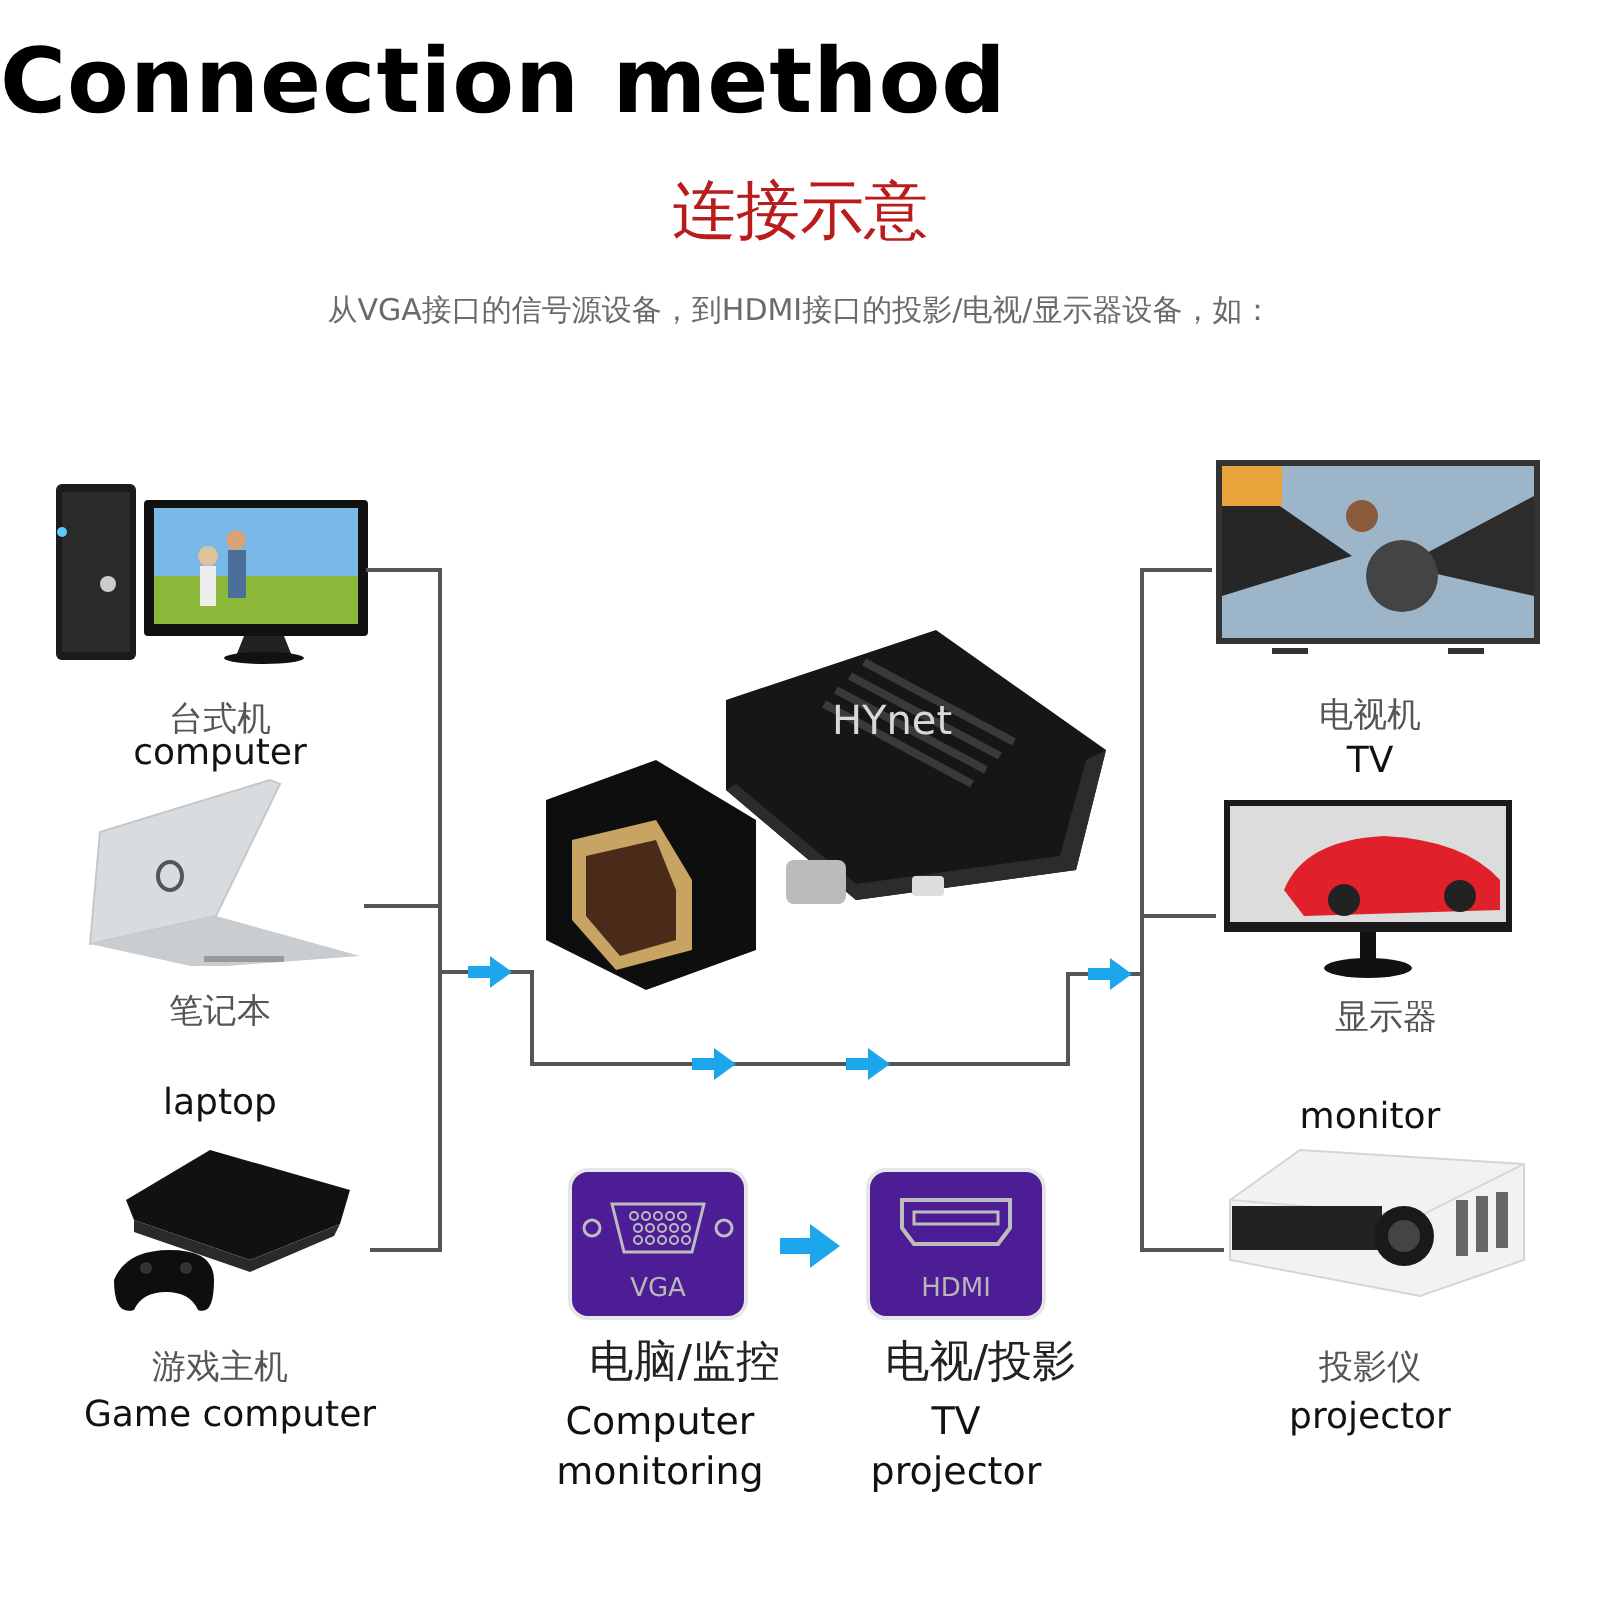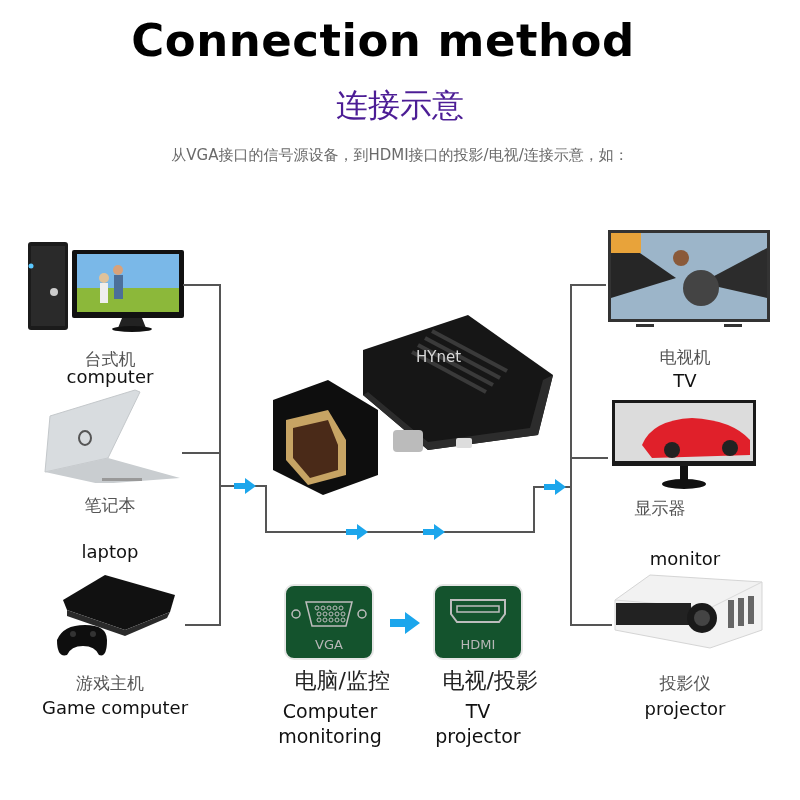--- a/index.html
+++ b/index.html
@@ -1,35 +1,35 @@
 <!DOCTYPE html>
 <html><head>
 <meta charset="utf-8">
 <style>
   html, body { margin: 0; padding: 0; background: #ffffff; }
   body { width: 800px; height: 800px; position: relative; overflow: hidden; font-family: "DejaVu Sans", sans-serif; }
   .abs { position: absolute; }
-  #title { left: 0; width: 766px; top: 14px; text-align: center; font-family: "DejaVu Sans", sans-serif; font-weight: bold; font-size: 45px; color: #000; letter-spacing: 0.5px; }
-  #subtitle-cn { left: 0; width: 800px; top: 84px; text-align: center; font-size: 32px; color: #4c1d95; font-weight: 300; }
+  #title { left: 0; width: 766px; top: 14px; font-family: "DejaVu Sans", sans-serif; font-weight: bold; font-size: 45px; color: #000; letter-spacing: 0.5px; }
+  #subtitle-cn { left: 0; width: 800px; top: 84px; text-align: center; font-size: 32px; color: #b91c1c; font-weight: 300; }
   #desc { left: 0; width: 800px; top: 146px; text-align: center; font-size: 15px; color: #6a6a6a; }
   .lbl-cn { font-size: 17px; color: #555; text-align: center; }
   .lbl-en { font-size: 18px; color: #111; text-align: center; }
   .line { position: absolute; background: #555; }
   .arr { position: absolute; }
-  .port-box { position: absolute; width: 86px; height: 72px; border: 2px solid #e6e6e6; border-radius: 10px; background: #14532d; }
+  .port-box { position: absolute; width: 86px; height: 72px; border: 2px solid #e6e6e6; border-radius: 10px; background: #4c1d95; }
   .port-lbl { position: absolute; bottom: 6px; width: 100%; text-align: center; font-size: 13px; color: #b7b7b7; }
   .big-cn { font-size: 22px; color: #222; text-align: right; }
   .big-en { font-size: 19px; color: #111; text-align: center; }
 </style>
 </head>
 <body>
 
 <div id="title" class="abs">Connection method</div>
 <div id="subtitle-cn" class="abs">连接示意</div>
-<div id="desc" class="abs">从VGA接口的信号源设备，到HDMI接口的投影/电视/连接示意，如：</div>
+<div id="desc" class="abs">从VGA接口的信号源设备，到HDMI接口的投影/电视/显示器设备，如：</div>
 
 <div class="abs" style="left:22px;top:240px;width:165px;height:95px;">
   <svg width="165" height="95" viewBox="0 0 165 95">
     <rect x="6" y="2" width="40" height="88" rx="3" fill="#1b1b1b"></rect>
     <rect x="9" y="6" width="34" height="80" fill="#2a2a2a"></rect>
     <circle cx="32" cy="52" r="4" fill="#ccc"></circle>
     <circle cx="9" cy="26" r="2.5" fill="#5bc8ff"></circle>
     <rect x="50" y="10" width="112" height="68" rx="2" fill="#111"></rect>
     <rect x="55" y="14" width="102" height="58" fill="#7ab8e8"></rect>
     <rect x="55" y="48" width="102" height="24" fill="#8cb83a"></rect>
@@ -107,21 +107,21 @@
     </g>
     <rect x="30" y="105" width="22" height="20" rx="3" fill="#bbb"></rect>
     <rect x="125" y="130" width="30" height="22" rx="4" fill="#bbb"></rect>
     <path d="M5 100 L60 80 L110 110 L110 175 L55 195 L5 170 Z" fill="#0e0e0e"></path>
     <path d="M18 120 L60 110 L78 140 L78 175 L40 185 L18 160 Z" fill="#c7a464"></path>
     <path d="M25 128 L60 120 L70 145 L70 170 L42 178 L25 158 Z" fill="#4a2a18"></path>
     <rect x="188" y="138" width="16" height="10" rx="2" fill="#ddd"></rect>
 
   </svg>
 </div>
-<div class="abs" style="left:416px;top:348px;font-size:15px;color:#d8d8d8;font-family:'DejaVu Sans',sans-serif;">HYnet</div>
+<div class="abs" style="left:416px;top:348px;font-size:20px;color:#d8d8d8;font-family:'DejaVu Sans',sans-serif;">HYnet</div>
 
 <div class="abs" style="left:606px;top:228px;width:165px;height:105px;">
   <svg width="165" height="105" viewBox="0 0 165 105">
     <rect x="2" y="2" width="162" height="92" fill="#333"></rect>
     <rect x="5" y="5" width="156" height="86" fill="#9cb5c9"></rect>
     <path d="M5 5 L70 50 L5 70 Z" fill="#262626"></path>
     <path d="M161 20 L95 55 L161 70 Z" fill="#2c2c2c"></path>
     <circle cx="95" cy="60" r="18" fill="#444"></circle>
     <circle cx="75" cy="30" r="8" fill="#8a5a3a"></circle>
     <rect x="5" y="5" width="30" height="20" fill="#e8a33a"></rect>
@@ -136,21 +136,21 @@
   <svg width="145" height="95" viewBox="0 0 145 95">
     <rect x="0" y="0" width="144" height="66" fill="#1a1a1a"></rect>
     <rect x="3" y="3" width="138" height="58" fill="#dcdcdc"></rect>
     <path d="M30 45 Q40 20 80 18 Q120 20 138 40 L138 55 L40 58 Z" fill="#e0202a"></path>
     <circle cx="60" cy="50" r="8" fill="#222"></circle>
     <circle cx="118" cy="48" r="8" fill="#222"></circle>
     <rect x="68" y="66" width="8" height="14" fill="#111"></rect>
     <ellipse cx="72" cy="84" rx="22" ry="5" fill="#111"></ellipse>
   </svg>
 </div>
-<div class="abs lbl-cn" style="left:605px;top:497px;width:110px;">显示器</div>
+<div class="abs lbl-cn" style="left:638px;top:497px;width:110px;">显示器</div>
 <div class="abs lbl-en" style="left:620px;top:548px;width:130px;">monitor</div>
 
 <div class="abs" style="left:610px;top:570px;width:158px;height:85px;">
   <svg width="158" height="85" viewBox="0 0 158 85">
     <path d="M5 30 L40 5 L152 12 L152 60 L100 78 L5 60 Z" fill="#f2f2f2" stroke="#d5d5d5"></path>
     <path d="M5 30 L100 38 L152 12" fill="none" stroke="#d9d9d9"></path>
     <rect x="6" y="33" width="75" height="22" fill="#222"></rect>
     <circle cx="92" cy="48" r="15" fill="#1a1a1a"></circle>
     <circle cx="92" cy="48" r="8" fill="#444"></circle>
     <rect x="118" y="30" width="6" height="28" fill="#666"></rect>

